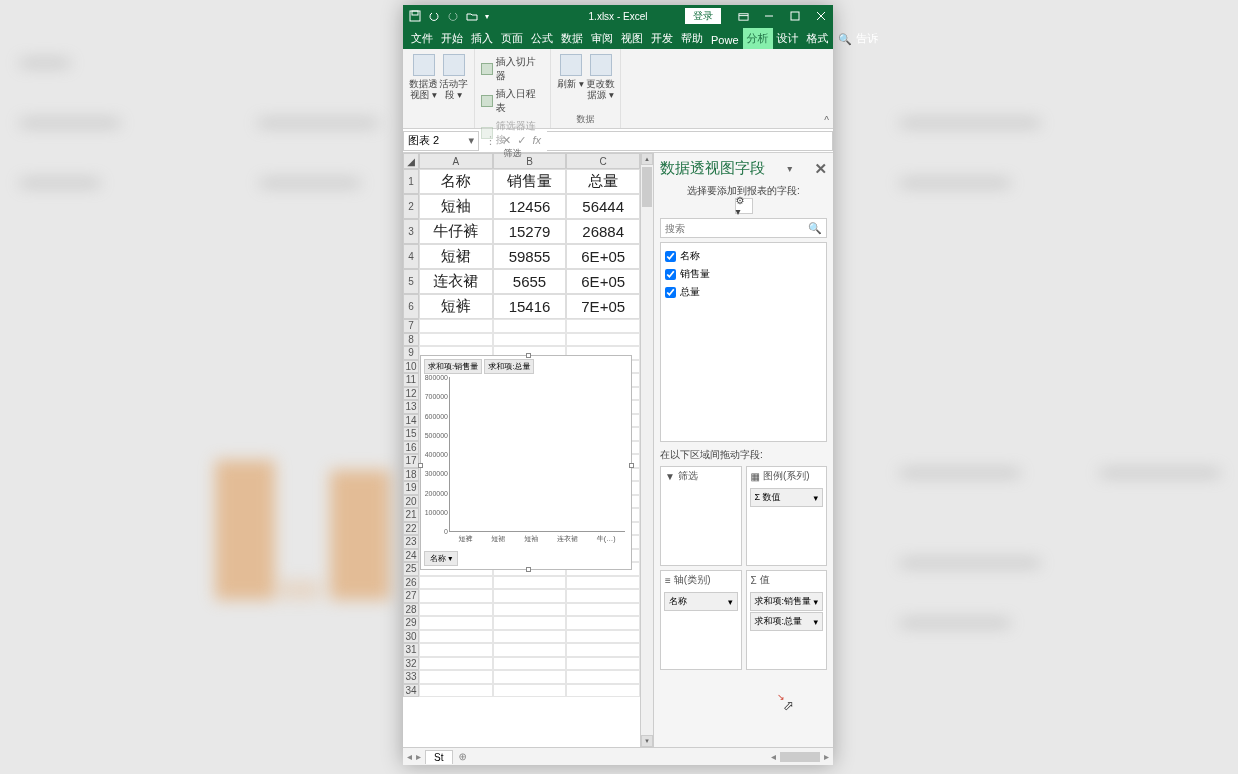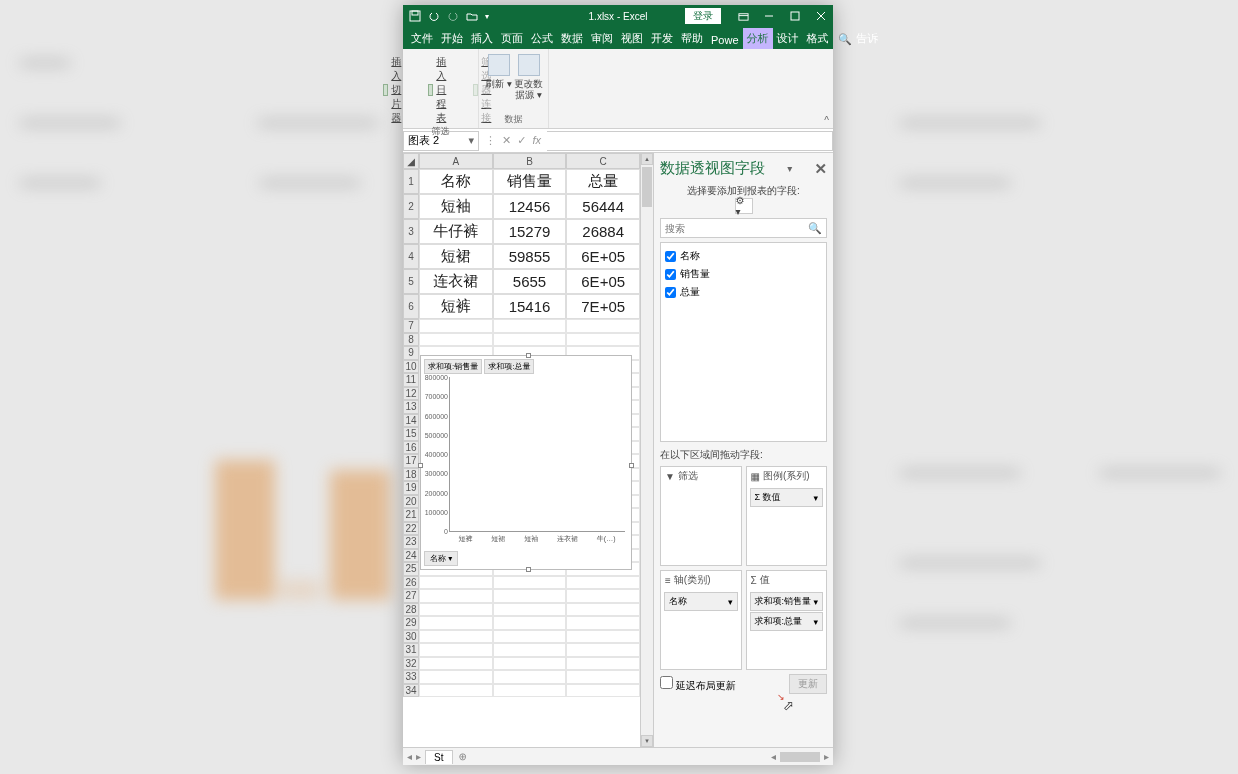--- a/index.html
+++ b/index.html
@@ -19,30 +19,30 @@
 .qat-ico { width:12px; height:12px; display:flex; align-items:center; justify-content:center; }
 .qat svg { stroke:#fff; fill:none; }
 .title-center { position:absolute; left:50%; transform:translateX(-50%); }
 .title-right { margin-left:auto; display:flex; align-items:center; gap:2px; }
 .login-btn { background:#fff; color:#0f6b3a; padding:1px 8px; font-size:10px; margin-right:8px; }
 .win-btn { width:24px; height:22px; display:flex; align-items:center; justify-content:center; }
 
 
 .ribbon-tabs { height:22px; background:#0f6b3a; display:flex; align-items:flex-end; padding-left:4px; color:#fff; font-size:11px; }
 .tab { padding:3px 4px; cursor:pointer; white-space:nowrap; }
-.tab.active { background:#c4b5fd; color:#217346;font-family:Liberation Serif, serif; }
+.tab.active { background:#86efac; color:#217346;font-family:Liberation Serif, serif; }
 
 
 .ribbon { height:80px; background:#f3f3f3; border-bottom:1px solid #d0d0d0; display:flex; position:relative; }
 .rgroup { border-right:1px solid #e0e0e0; padding:2px 4px; display:flex; flex-direction:column; align-items:center; justify-content:space-between; font-size:10px; color:#444; }
 .rgroup-name { font-size:9px; color:#666; margin-top:auto; }
 .rbig { width:30px; text-align:center; display:flex; flex-direction:column; align-items:center; padding-top:3px; }
 .rbig-ico { width:22px; height:22px; background:#e0e8f0; border:1px solid #b0c0d0; margin-bottom:2px; }
 .rbig span { font-size:9.5px; line-height:11px; }
-.rsmall-list { display:flex; flex-direction:row; gap:20px; font-size:10px; padding:4px 2px 0;text-decoration:underline; }
+.rsmall-list { display:flex; flex-direction:column; gap:4px; font-size:10px; padding:4px 2px 0; }
 .rsmall-item { display:flex; align-items:center; gap:3px; color:#444; }
 .rsmall-item.dis { color:#aaa; }
 .rsmall-ico { width:12px; height:12px; background:#d0e0d0; border:1px solid #90b090; }
 .collapse-ribbon { position:absolute; right:4px; bottom:2px; font-size:10px; color:#666; }
 
 
 .fbar { height:24px; border-bottom:1px solid #d0d0d0; display:flex; align-items:center; background:#fff;justify-content:space-between; }
 .namebox { width:76px; height:20px; border:1px solid #ccc; font-size:11px; padding:2px 4px; display:flex; align-items:center; justify-content:space-between; }
 .namebox-dd { color:#666; }
 .fbar-btns { display:flex; gap:6px; padding:0 6px; color:#999; font-size:11px; }
@@ -201,20 +201,32 @@
     <span class="tab">帮助</span>
     <span class="tab">Powe</span>
     <span class="tab active">分析</span>
     <span class="tab">设计</span>
     <span class="tab">格式</span>
     <span class="tab" style="margin-left:2px">🔍</span>
     <span class="tab" style="padding-left:0">告诉</span>
   </div>
 
   <div class="ribbon">
+    <div class="rgroup" style="width:72px">
+      <div style="display:flex">
+        <div class="rbig">
+            <div class="rbig-ico"></div>
+            <span>数据透视图 ▾</span>
+          </div>
+        <div class="rbig">
+            <div class="rbig-ico"></div>
+            <span>活动字段 ▾</span>
+          </div>
+      </div>
+    </div>
     <div class="rgroup" style="width:76px">
       <div class="rsmall-list">
         <div class="rsmall-item">
             <div class="rsmall-ico"></div>
             <span>插入切片器</span>
           </div>
         <div class="rsmall-item">
             <div class="rsmall-ico"></div>
             <span>插入日程表</span>
           </div>
@@ -551,24 +563,20 @@
             <div class="pill">
                 <span>求和项:销售量</span>
                 <span>▾</span>
               </div>
             <div class="pill">
                 <span>求和项:总量</span>
                 <span>▾</span>
               </div>
           </div>
         </div>
-      </div>
-      <div class="panel-foot">
-        <label><input type="checkbox" style=""> <span>延迟布局更新</span></label>
-        <button class="update-btn">更新</button>
       </div>
     </div>
   </div>
 
   <div class="sheetbar">
     <div class="tab-nav">
         <span>◂</span>
         <span>▸</span>
       </div>
     <div class="sheet-tab">St</div>

